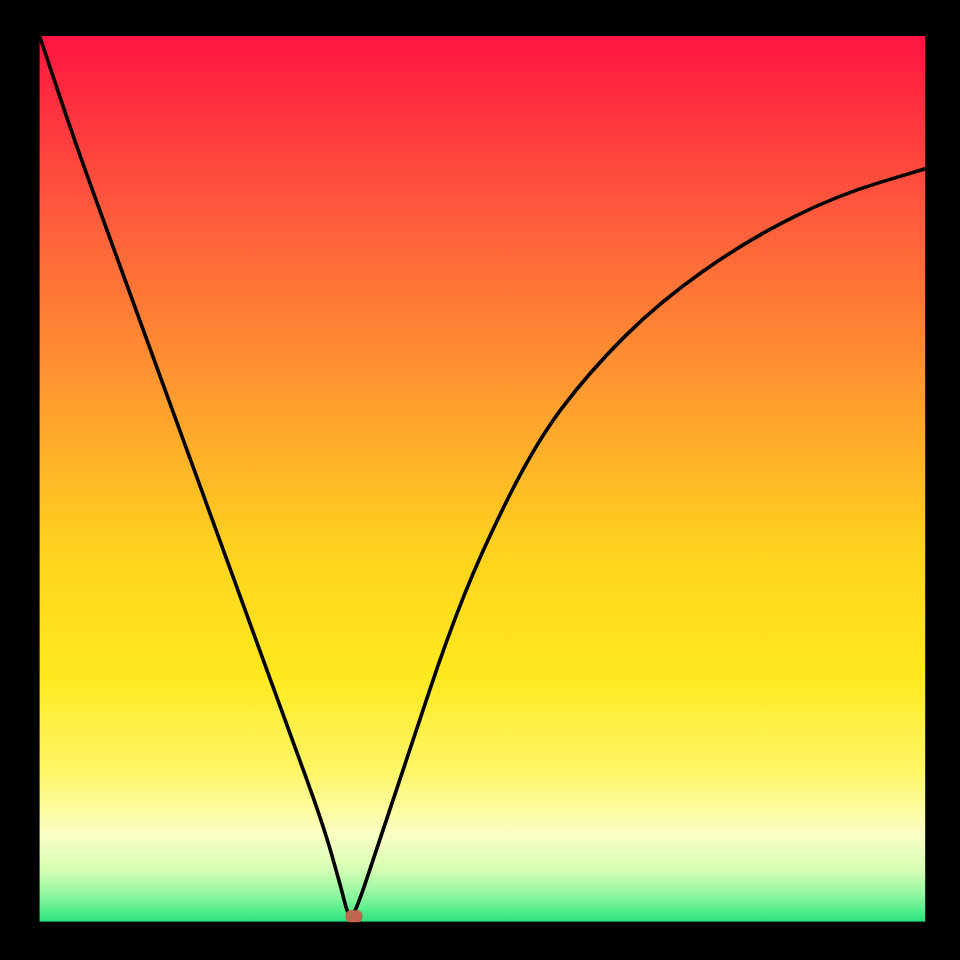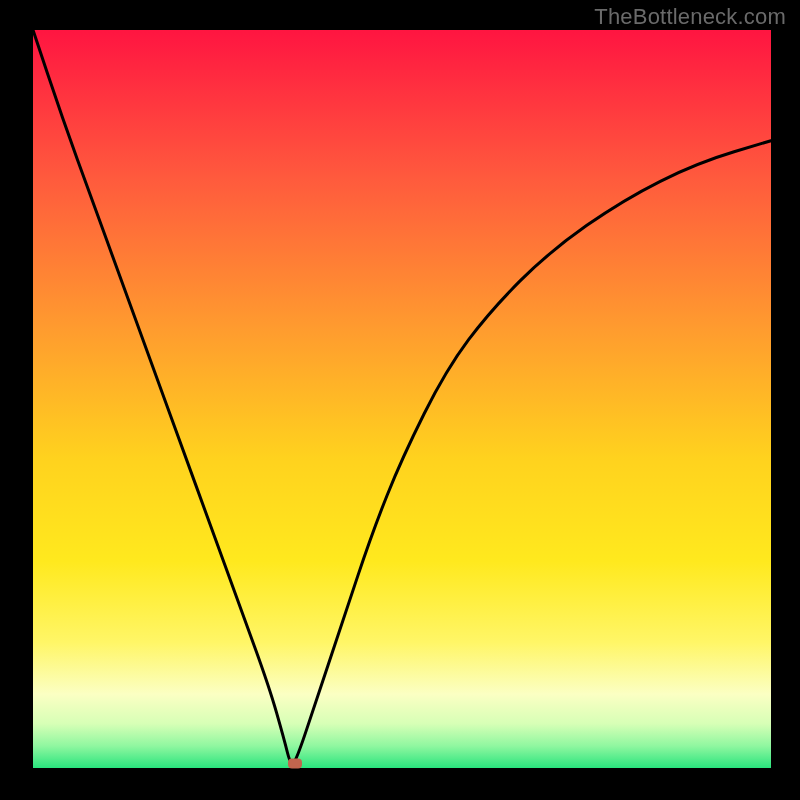--- a/index.html
+++ b/index.html
@@ -32,21 +32,20 @@
   svg {
     position: absolute;
     left: 0;
     top: 0;
   }
 </style>
 </head>
 <body>
 
 <div class="frame">
-  <div class="watermark">TheBottleneck.com</div>
   <svg id="chart-svg" width="800" height="800" viewBox="0 0 800 800">
     <defs>
       <linearGradient id="bg-grad" x1="0" y1="0" x2="0" y2="1">
           <stop offset="0.00%" stop-color="#ff1541"></stop>
           <stop offset="20.00%" stop-color="#ff5a3d"></stop>
           <stop offset="40.00%" stop-color="#ff9a2f"></stop>
           <stop offset="58.00%" stop-color="#ffd21e"></stop>
           <stop offset="72.00%" stop-color="#ffe91e"></stop>
           <stop offset="83.00%" stop-color="#fff667"></stop>
           <stop offset="90.00%" stop-color="#fbffc3"></stop>

